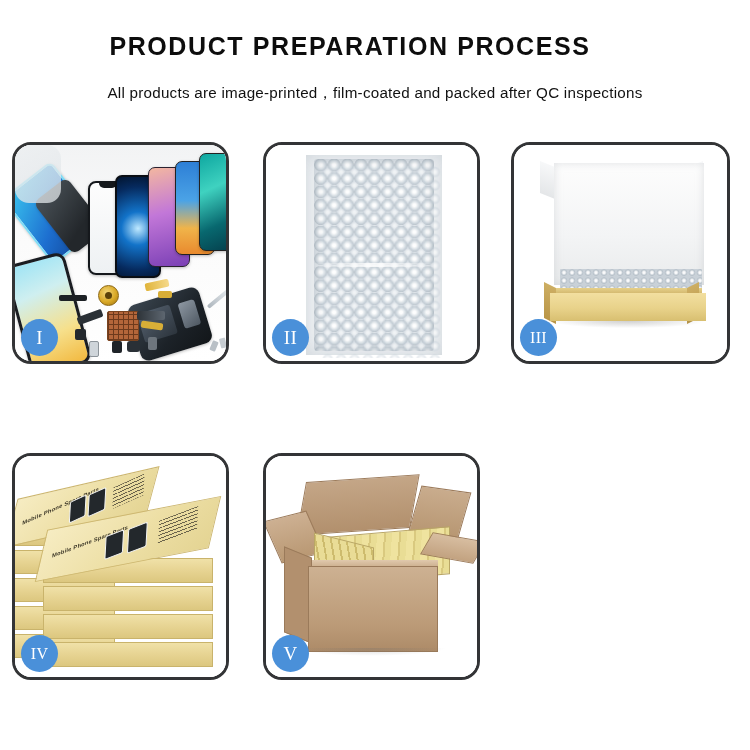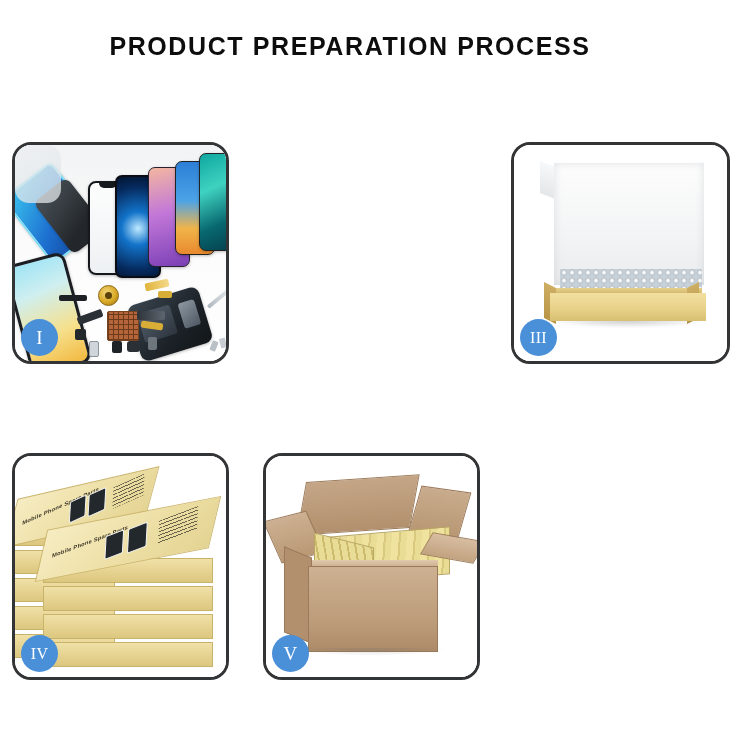--- a/index.html
+++ b/index.html
@@ -399,20 +399,21 @@
   .c6-shadow {
     position:absolute; left:24px; top:180px; width:160px; height:8px;
     background: radial-gradient(ellipse at 50% 0%, rgba(110,110,110,.25), rgba(255,255,255,0) 72%);
   }
 </style>
 </head>
 <body>
 
 <div id="header">
   <div id="page-title">PRODUCT PREPARATION PROCESS</div>
+  <div id="page-subtitle">All products are image-printed，film-coated and packed after QC inspections</div>
 </div>
 
 <div id="panel-grid">
 
   <div class="panel" style="left:12px; top:142px; width:217px; height:222px;">
     <div class="panel-inner">
       <div class="panel-photo p1-bg">
         <div class="phone p-a"></div>
         <div class="phone p-b"></div>
         <div class="phone p-c"></div>
@@ -437,20 +438,31 @@
         <div class="part sq-d"></div>
         <div class="part sq-e"></div>
         <div class="part tool-a"></div>
         <div class="part screw-a"></div>
         <div class="part screw-b"></div>
       </div>
     </div>
     <div class="badge">I</div>
   </div>
 
+  <div class="panel" style="left:263px; top:142px; width:217px; height:222px;">
+    <div class="panel-inner">
+      <div class="panel-photo bw-bg">
+        <div class="bw-sheet"></div>
+        <div class="bw-bubbles"></div>
+        <div class="bw-bubbles2"></div>
+        <div class="bw-seam"></div>
+      </div>
+    </div>
+    <div class="badge">II</div>
+  </div>
 
   <div class="panel" style="left:511px; top:142px; width:219px; height:222px;">
     <div class="panel-inner">
       <div class="panel-photo" style="background:#ffffff;">
         <div class="b3-lid-flap-l"></div>
         <div class="b3-lid-flap-r"></div>
         <div class="b3-lid"></div>
         <div class="b3-bubble-row"></div>
         <div class="b3-box-inner-edge"></div>
         <div class="b3-box-left"></div>

